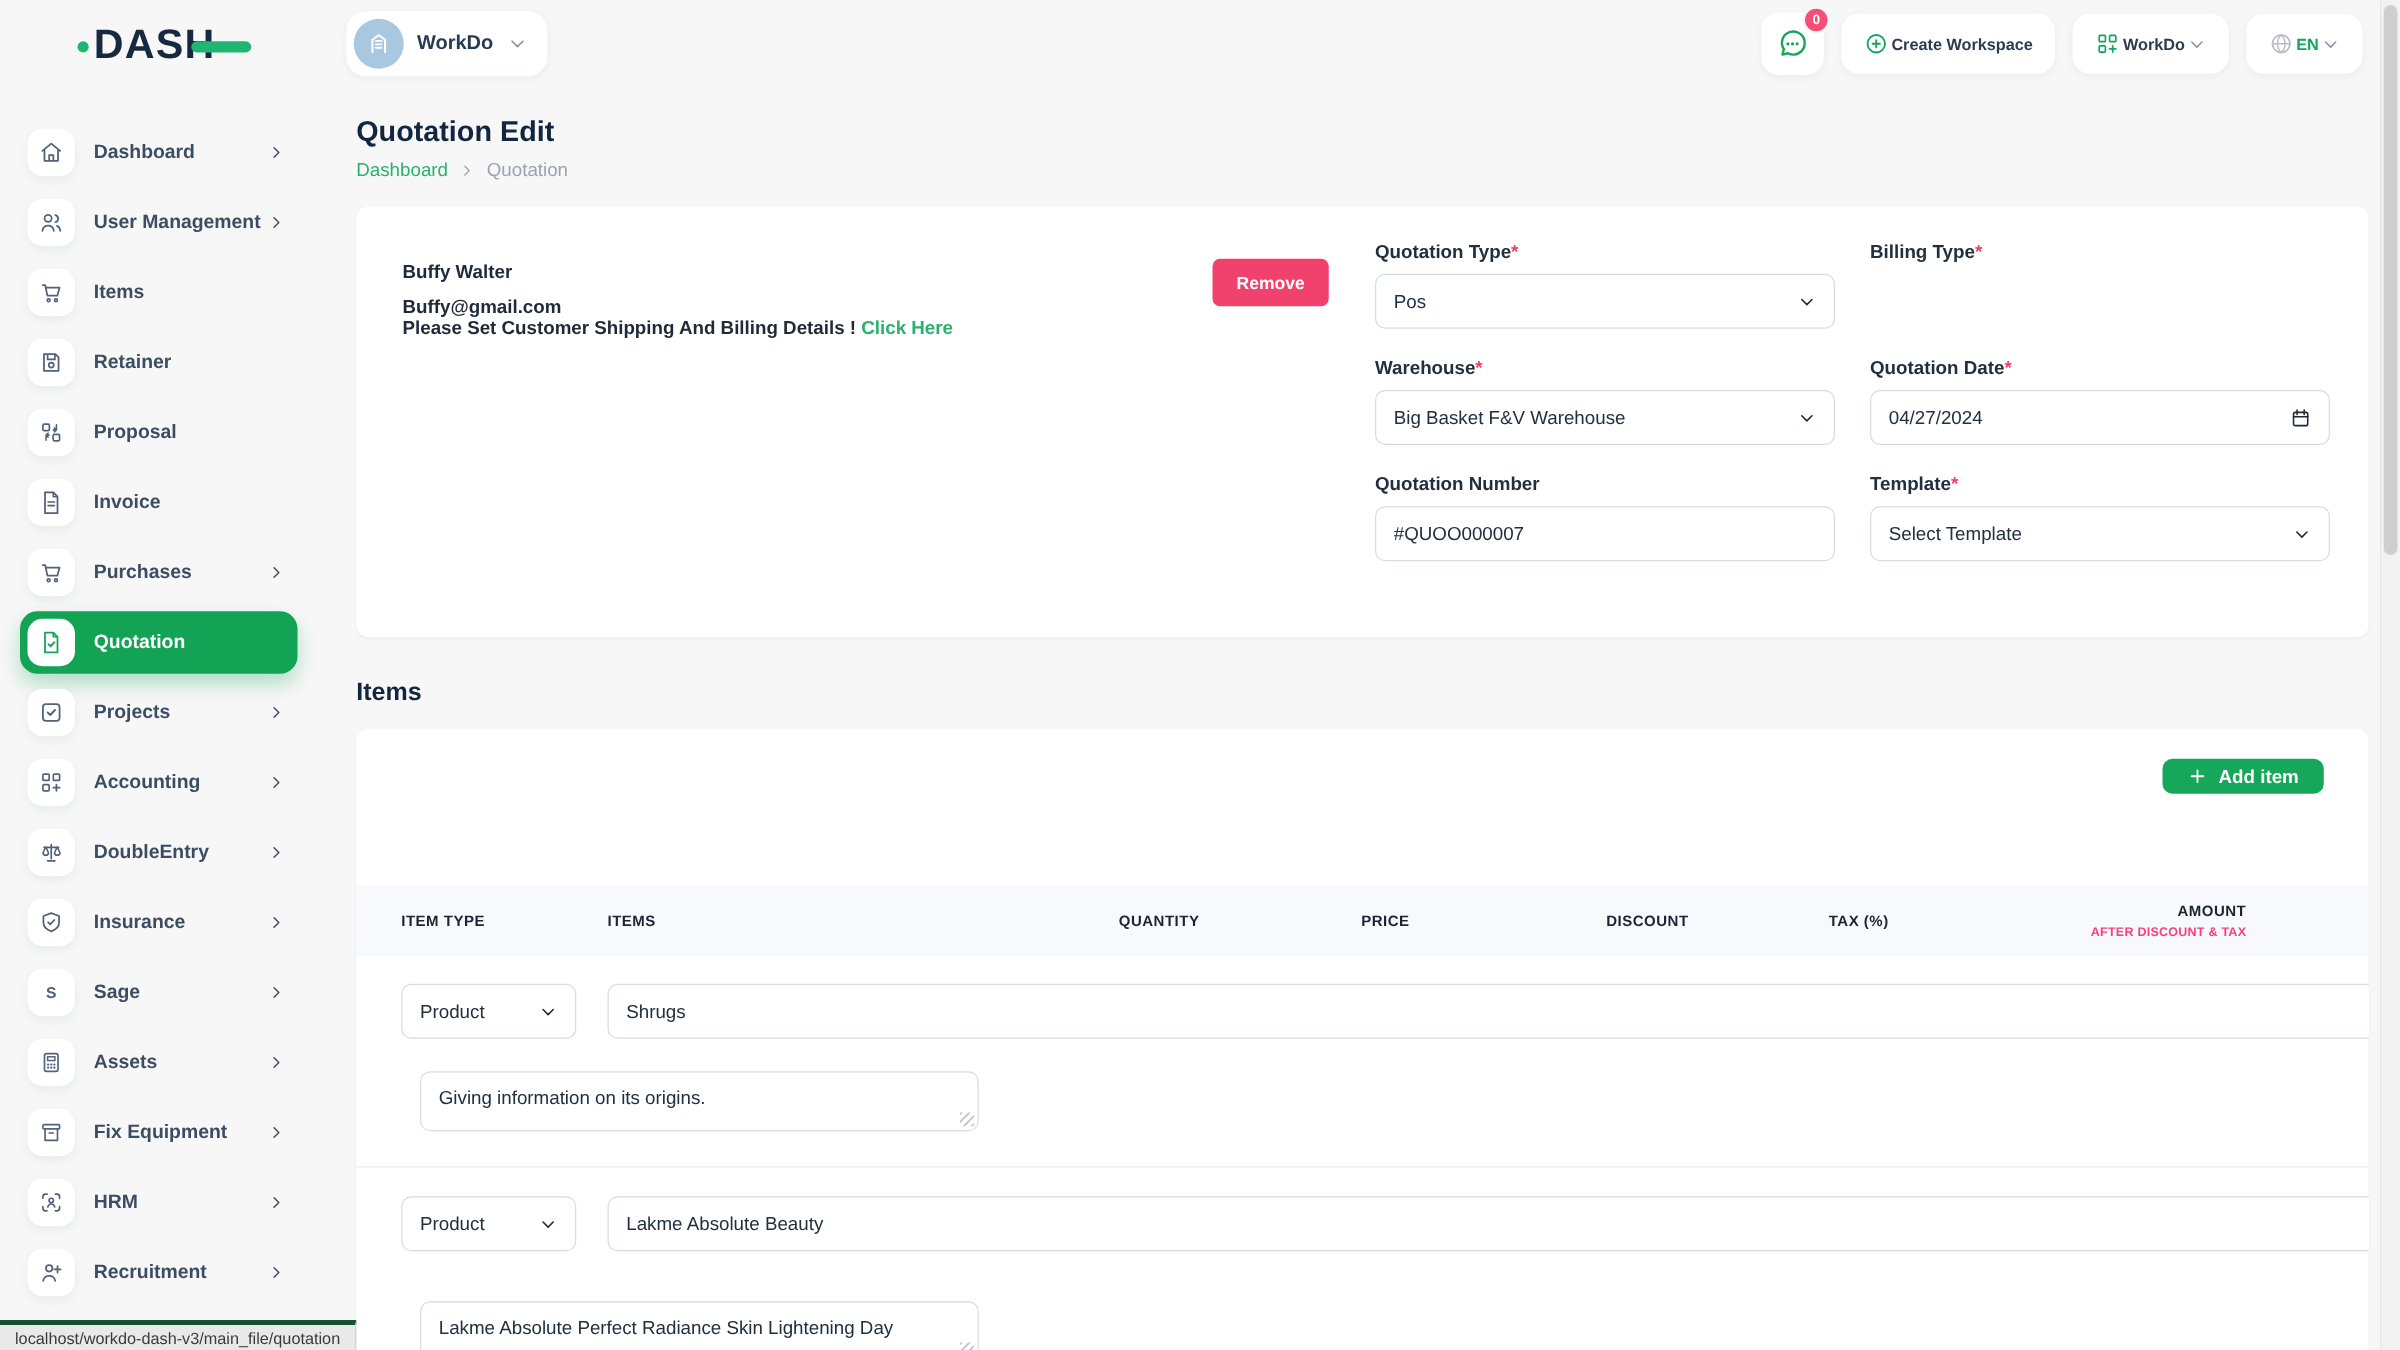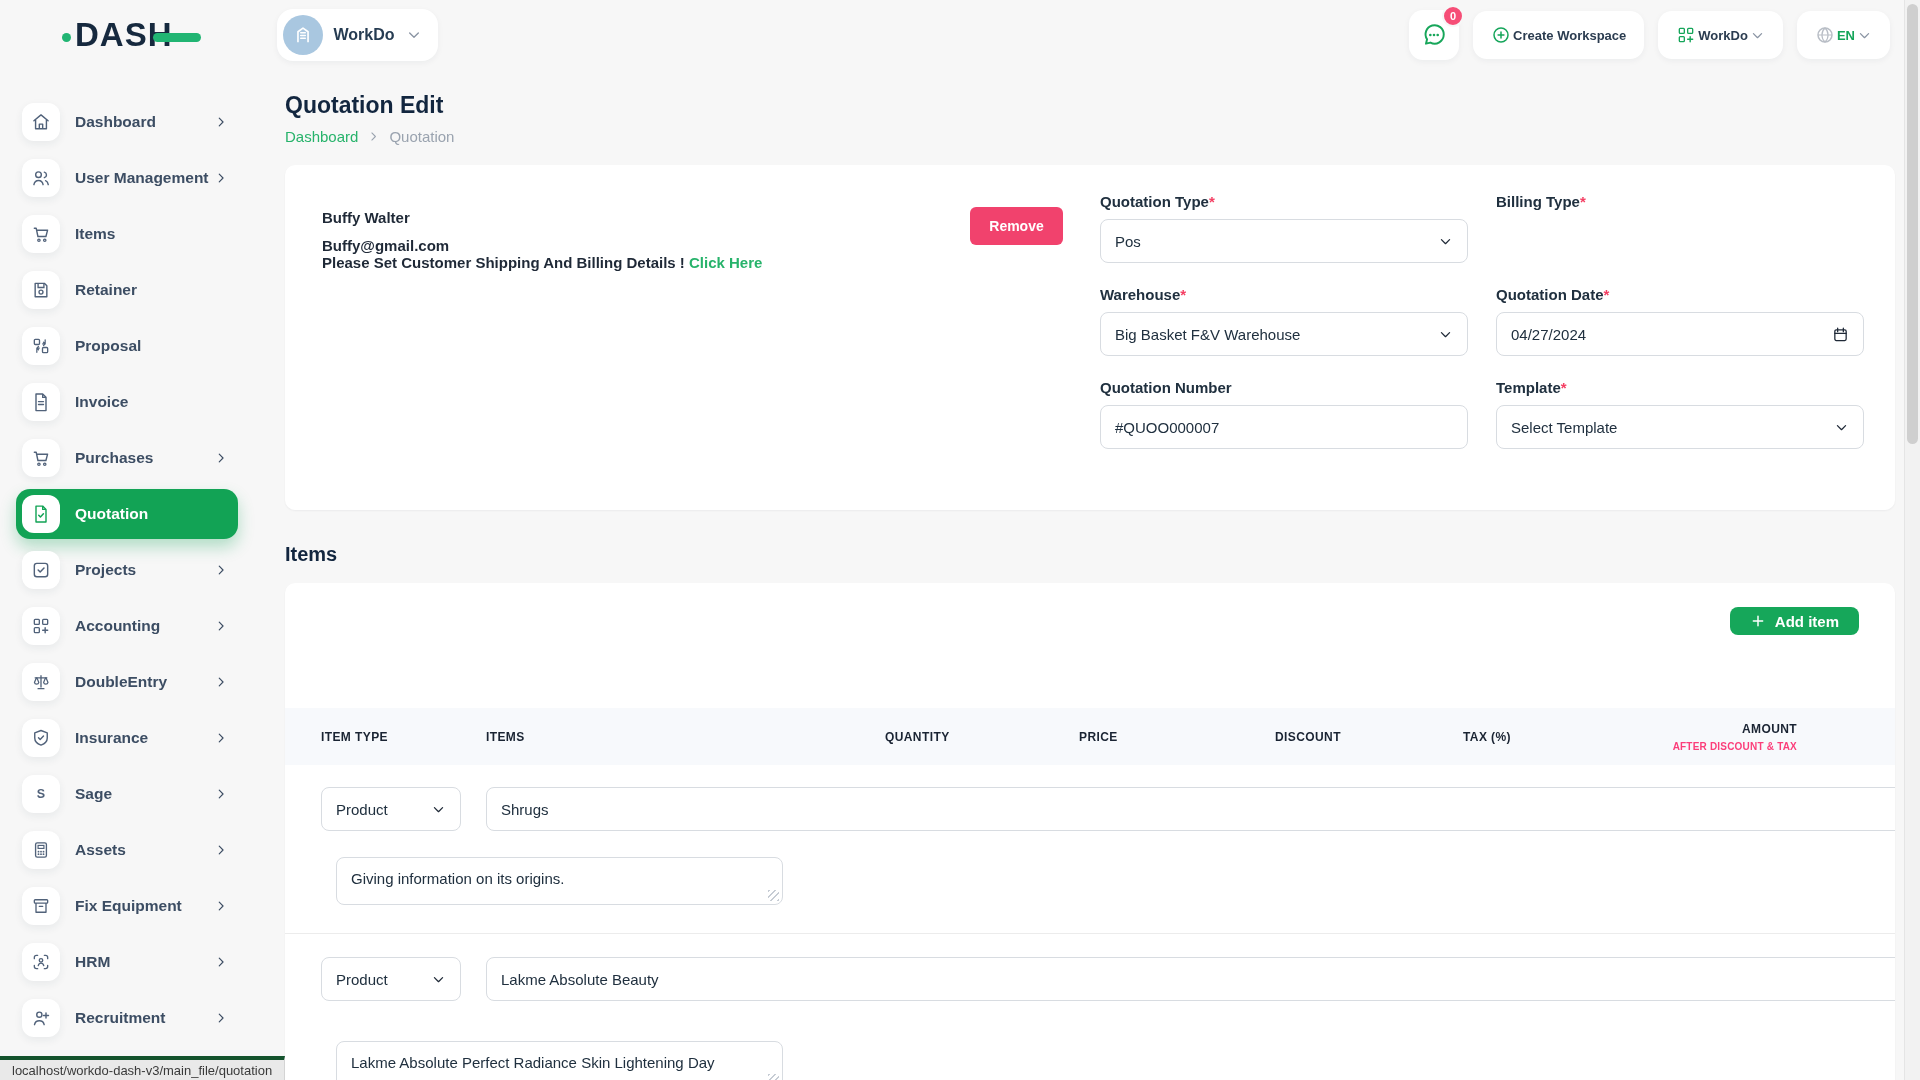--- a/index.html
+++ b/index.html
@@ -55,21 +55,21 @@
 .items-card{margin-top:17px;height:620px;padding:24px 36px;overflow:hidden}
 .add-row{display:flex;justify-content:flex-end}
 .add-btn{height:28px;padding:0 20px;background:#16a75a;color:#fff;border:none;border-radius:8px;font-size:15px;font-weight:600;display:flex;align-items:center;gap:9px;cursor:pointer;font-family:inherit}
 .thead{margin:73px -36px 0;padding:0 36px;height:57px;background:#f7f9fc;display:flex;align-items:center}
 .th{font-size:12px;font-weight:700;color:#1a2433;letter-spacing:.4px;white-space:nowrap}
 .col-type{flex:none;width:140px}
 .col-item{flex:none;width:250px;margin-left:25px}
 .col-qty{flex:none;width:150px;margin-left:auto}
 .col-price{flex:none;width:158px;margin-left:44px}
 .col-disc{flex:none;width:148px;margin-left:38px}
-.col-tax{flex:none;width:190px;margin-left:40px}
+.col-tax{flex:none;width:190px;margin-left:30px}
 .col-amt{flex:none;width:144px;display:flex;flex-direction:column;align-items:flex-end;justify-content:center}
 .col-del{flex:none;width:36px;margin-left:26px}
 .th-sub{margin-top:5px;font-size:10px;font-weight:700;color:#fb3e7a;letter-spacing:.2px}
 .trow{display:flex;align-items:center;margin-top:13px;height:62px}
 .desc-row1{margin-top:17px}
 .desc-row2{margin-top:31px}
 textarea.desc{display:block;margin-left:15px;width:447px;height:48px;border:1px solid #d8dce1;border-radius:8px;padding:12px 14px;font-size:15px;font-family:inherit;color:#20303f;resize:none;outline:none;background-image:repeating-linear-gradient(135deg,#c6ccd4 0 1.5px,transparent 1.5px 4.5px);background-size:11px 11px;background-position:right 3px bottom 3px;background-repeat:no-repeat}
 .hr{margin:28px -36px 0;border-top:1px solid #ececec}
 .trow.second{margin-top:14px}
 

